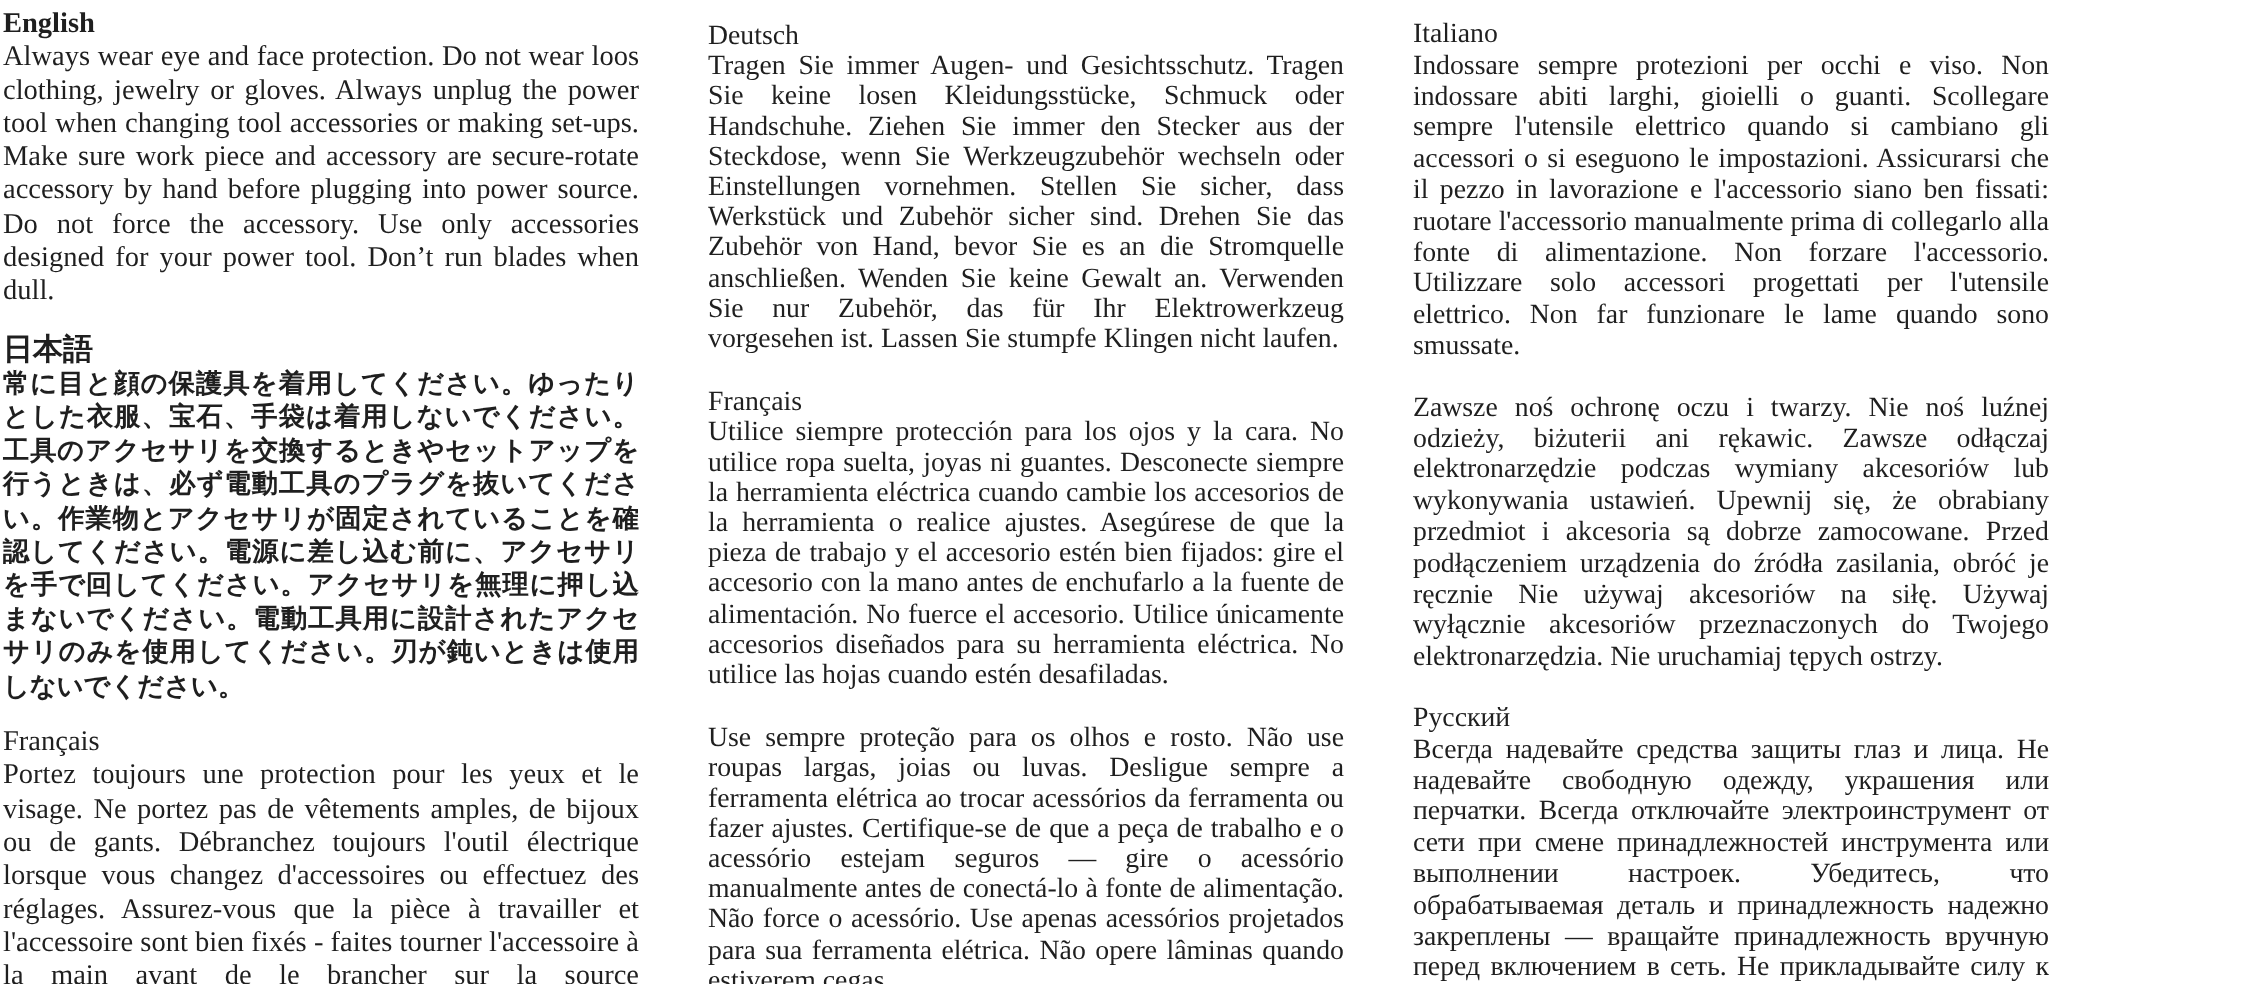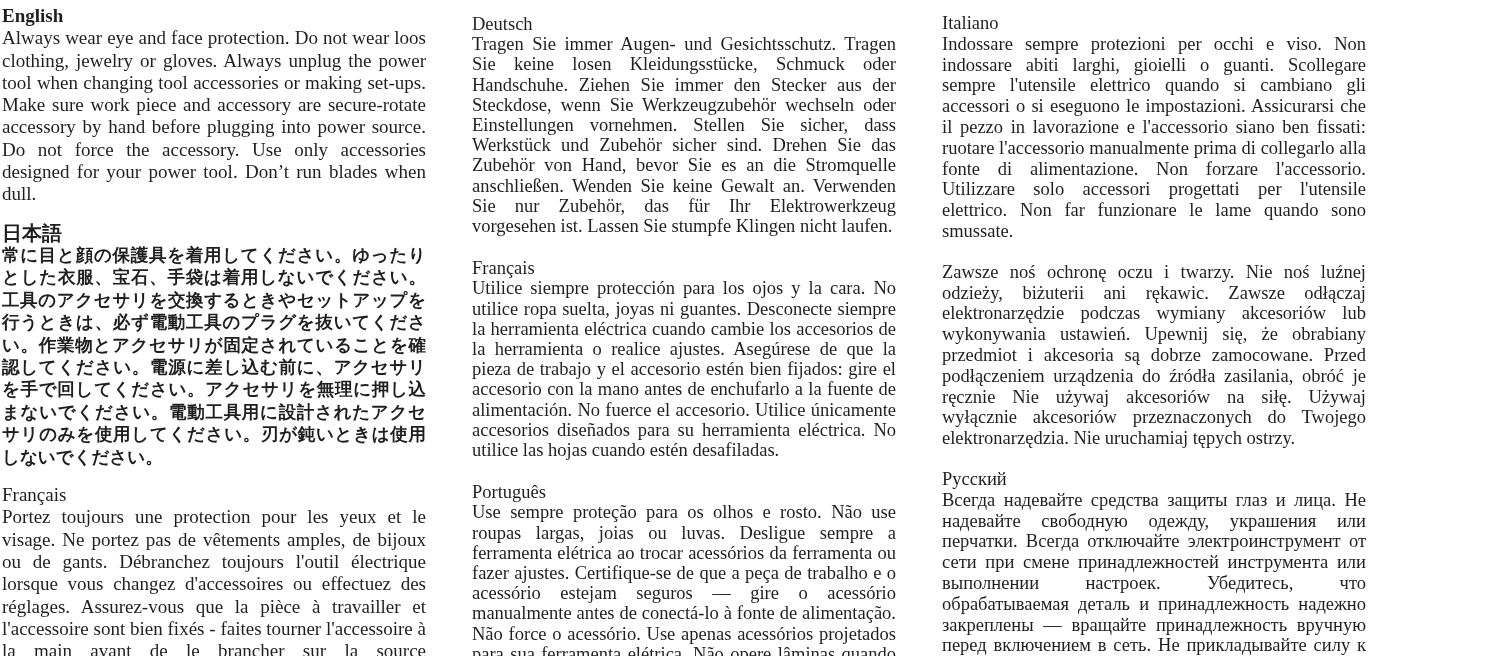--- a/index.html
+++ b/index.html
@@ -82,21 +82,20 @@
   <div class="col col-2">
     <section class="lang-section">
       <h2 class="heading">Deutsch</h2>
       <p class="body-text">Tragen Sie immer Augen- und Gesichtsschutz. Tragen Sie keine losen Kleidungsstücke, Schmuck oder Handschuhe. Ziehen Sie immer den Stecker aus der Steckdose, wenn Sie Werkzeugzubehör wechseln oder Einstellungen vornehmen. Stellen Sie sicher, dass Werkstück und Zubehör sicher sind. Drehen Sie das Zubehör von Hand, bevor Sie es an die Stromquelle anschließen. Wenden Sie keine Gewalt an. Verwenden Sie nur Zubehör, das für Ihr Elektrowerkzeug vorgesehen ist. Lassen Sie stumpfe Klingen nicht laufen.</p>
     </section>
     <section class="lang-section">
       <h2 class="heading">Français</h2>
       <p class="body-text">Utilice siempre protección para los ojos y la cara. No utilice ropa suelta, joyas ni guantes. Desconecte siempre la herramienta eléctrica cuando cambie los accesorios de la herramienta o realice ajustes. Asegúrese de que la pieza de trabajo y el accesorio estén bien fijados: gire el accesorio con la mano antes de enchufarlo a la fuente de alimentación. No fuerce el accesorio. Utilice únicamente accesorios diseñados para su herramienta eléctrica. No utilice las hojas cuando estén desafiladas.</p>
     </section>
     <section class="lang-section">
-      <h2 class="heading">Português</h2>
       <p class="body-text">Use sempre proteção para os olhos e rosto. Não use roupas largas, joias ou luvas. Desligue sempre a ferramenta elétrica ao trocar acessórios da ferramenta ou fazer ajustes. Certifique-se de que a peça de trabalho e o acessório estejam seguros — gire o acessório manualmente antes de conectá-lo à fonte de alimentação. Não force o acessório. Use apenas acessórios projetados para sua ferramenta elétrica. Não opere lâminas quando estiverem cegas.</p>
     </section>
   </div>
 
   <div class="col col-3">
     <section class="lang-section">
       <h2 class="heading">Italiano</h2>
       <p class="body-text">Indossare sempre protezioni per occhi e viso. Non indossare abiti larghi, gioielli o guanti. Scollegare sempre l'utensile elettrico quando si cambiano gli accessori o si eseguono le impostazioni. Assicurarsi che il pezzo in lavorazione e l'accessorio siano ben fissati: ruotare l'accessorio manualmente prima di collegarlo alla fonte di alimentazione. Non forzare l'accessorio. Utilizzare solo accessori progettati per l'utensile elettrico. Non far funzionare le lame quando sono smussate.</p>
     </section>
     <section class="lang-section">

